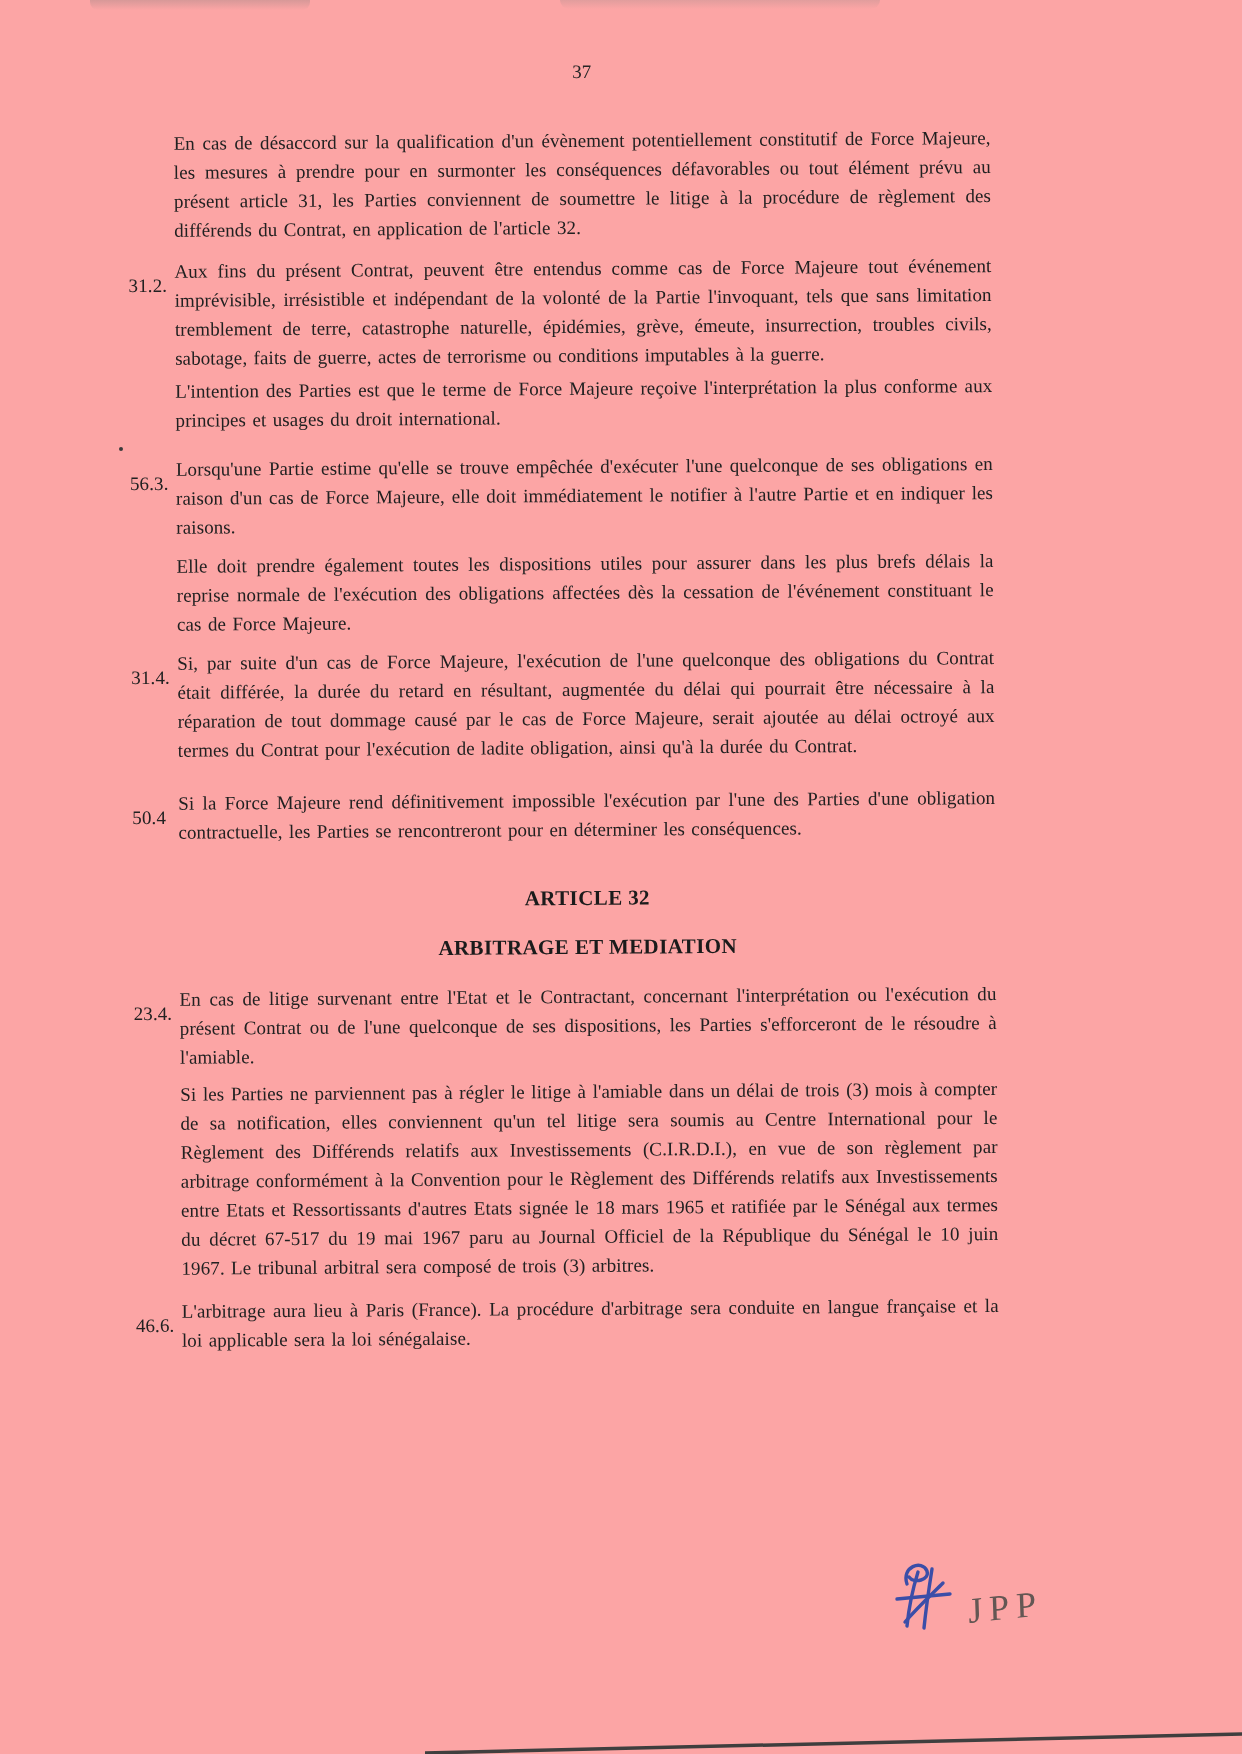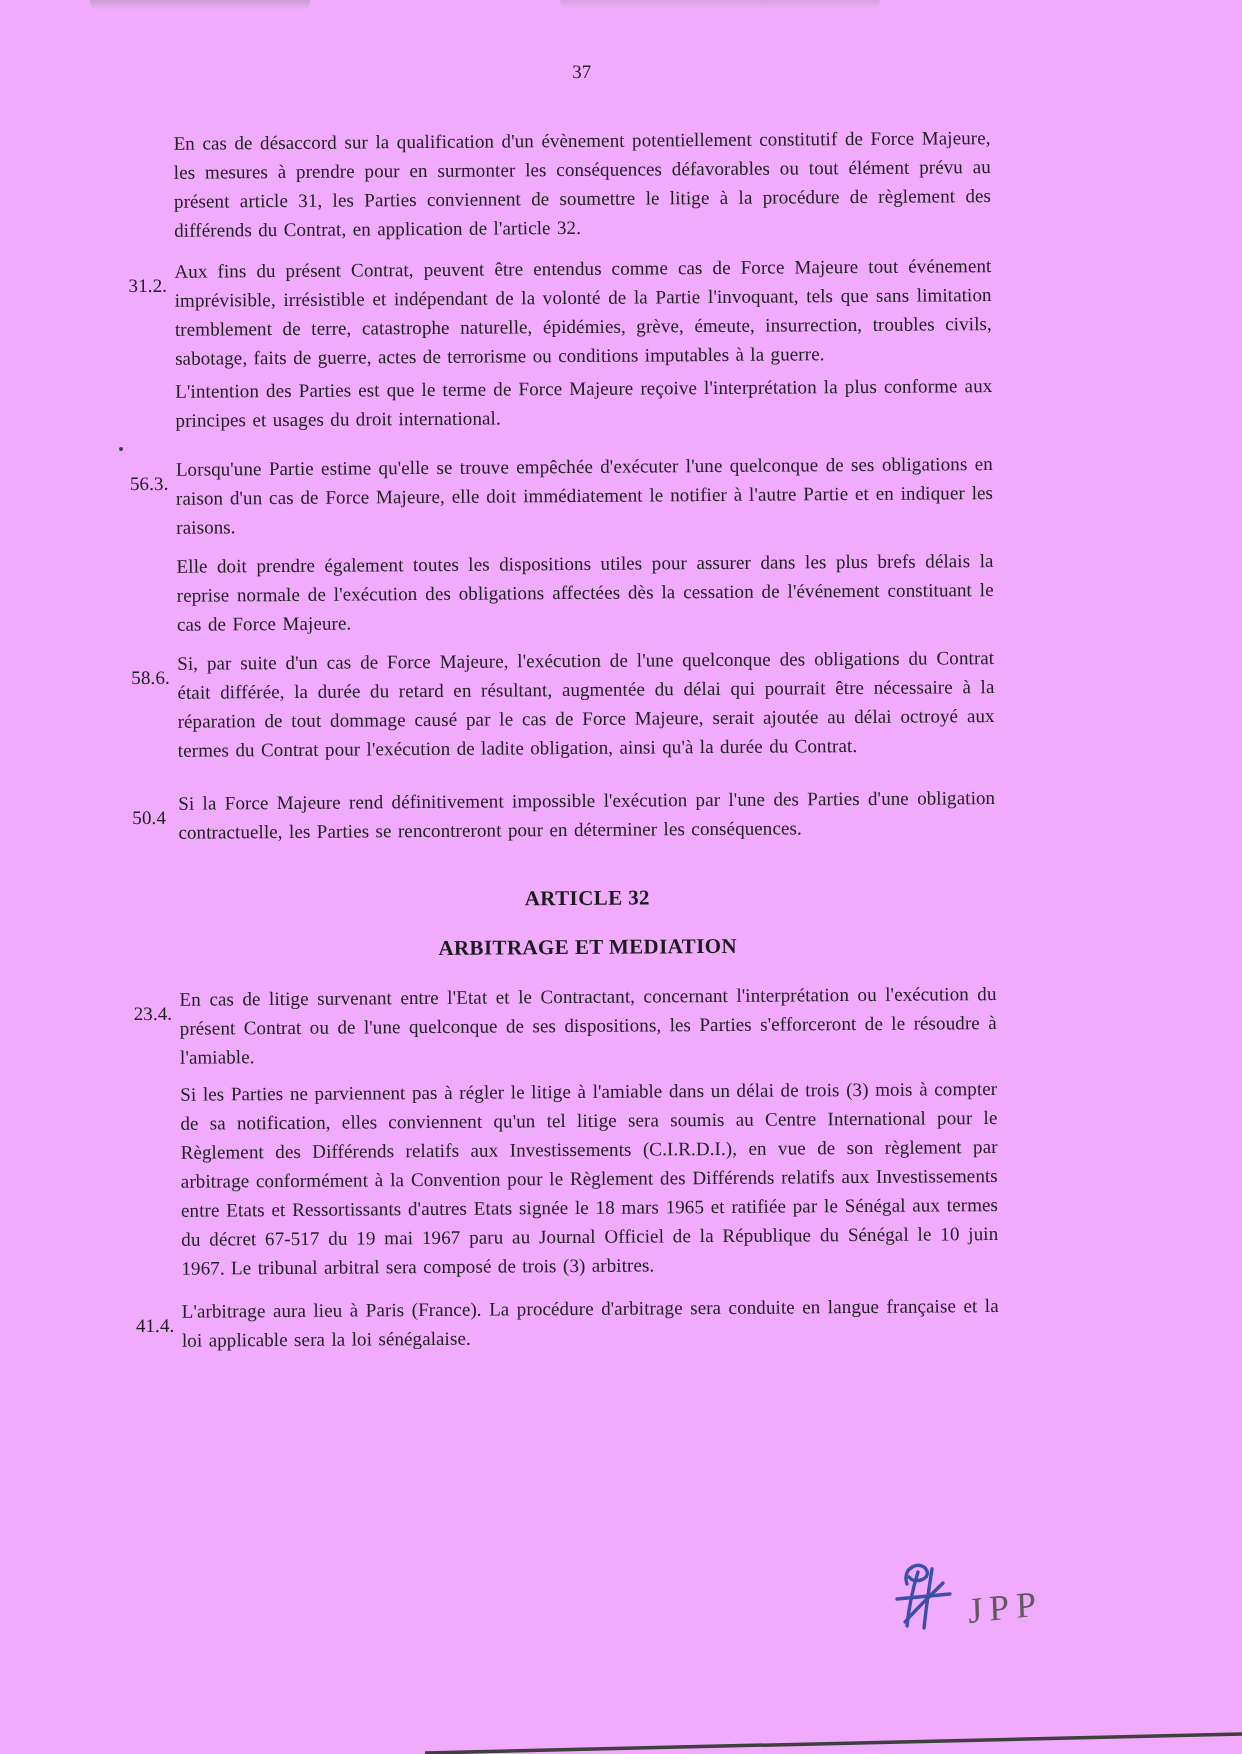--- a/index.html
+++ b/index.html
@@ -5,21 +5,21 @@
 <style>
   html,body{margin:0;padding:0;}
   body{
     width:1242px;height:1754px;
     background:#e9e9e7;
     font-family:"Liberation Serif", serif;
   }
   .page{
     position:relative;
     width:1242px;height:1754px;
-    background:#f0abfc;
+    background:#fca5a5;
     overflow:hidden;
     color:#1e1e1e;
   }
   
   .scan-smudge-a{
     position:absolute;top:0;left:90px;width:220px;height:10px;
     background:linear-gradient(to bottom, rgba(120,120,118,0.28), rgba(120,120,118,0));
     border-radius:0 0 8px 8px;
   }
   .scan-smudge-b{
@@ -123,42 +123,42 @@
     <p class="indent mb20">L'intention des Parties est que le terme de Force Majeure reçoive l'interprétation la plus conforme aux principes et usages du droit international.</p>
 
     <p class="clause mb10">
       <span class="num">56.3.</span>
       <span>Lorsqu'une Partie estime qu'elle se trouve empêchée d'exécuter l'une quelconque de ses obligations en raison d'un cas de Force Majeure, elle doit immédiatement le notifier à l'autre Partie et en indiquer les raisons.</span>
     </p>
 
     <p class="indent mb10">Elle doit prendre également toutes les dispositions utiles pour assurer dans les plus brefs délais la reprise normale de l'exécution des obligations affectées dès la cessation de l'événement constituant le cas de Force Majeure.</p>
 
     <p class="clause mb24">
-      <span class="num">58.6.</span>
+      <span class="num">31.4.</span>
       <span>Si, par suite d'un cas de Force Majeure, l'exécution de l'une quelconque des obligations du Contrat était différée, la durée du retard en résultant, augmentée du délai qui pourrait être nécessaire à la réparation de tout dommage causé par le cas de Force Majeure, serait ajoutée au délai octroyé aux termes du Contrat pour l'exécution de ladite obligation, ainsi qu'à la durée du Contrat.</span>
     </p>
 
     <p class="clause mb40">
       <span class="num">50.4</span>
       <span>Si la Force Majeure rend définitivement impossible l'exécution par l'une des Parties d'une obligation contractuelle, les Parties se rencontreront pour en déterminer les conséquences.</span>
     </p>
 
     <div class="heading mb20">ARTICLE 32</div>
 
     <div class="heading mb20">ARBITRAGE ET MEDIATION</div>
 
     <p class="clause mb8">
       <span class="num">23.4.</span>
       <span>En cas de litige survenant entre l'Etat et le Contractant, concernant l'interprétation ou l'exécution du présent Contrat ou de l'une quelconque de ses dispositions, les Parties s'efforceront de le résoudre à l'amiable.</span>
     </p>
 
     <p class="indent mb14">Si les Parties ne parviennent pas à régler le litige à l'amiable dans un délai de trois (3) mois à compter de sa notification, elles conviennent qu'un tel litige sera soumis au Centre International pour le Règlement des Différends relatifs aux Investissements (C.I.R.D.I.), en vue de son règlement par arbitrage conformément à la Convention pour le Règlement des Différends relatifs aux Investissements entre Etats et Ressortissants d'autres Etats signée le 18 mars 1965 et ratifiée par le Sénégal aux termes du décret 67-517 du 19 mai 1967 paru au Journal Officiel de la République du Sénégal le 10 juin 1967. Le tribunal arbitral sera composé de trois (3) arbitres.</p>
 
     <p class="clause">
-      <span class="num">41.4.</span>
+      <span class="num">46.6.</span>
       <span>L'arbitrage aura lieu à Paris (France). La procédure d'arbitrage sera conduite en langue française et la loi applicable sera la loi sénégalaise.</span>
     </p>
 
   </div>
 
   <div class="stray-dot"></div>
 
   <svg class="paraph" width="90" height="95" viewBox="0 0 90 95">
     <g fill="none" stroke="#3b4ea8" stroke-width="3.4" stroke-linecap="round">
       <path d="M36,20 C31,36 27,54 25,74"></path>

